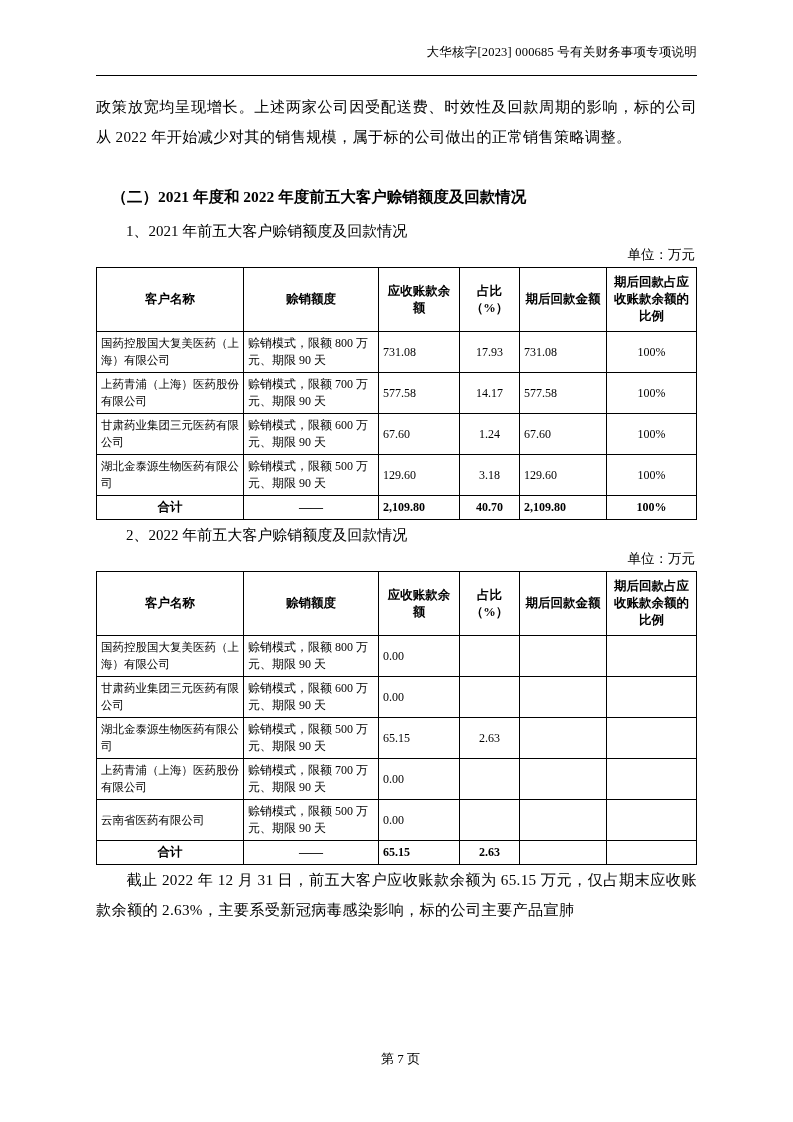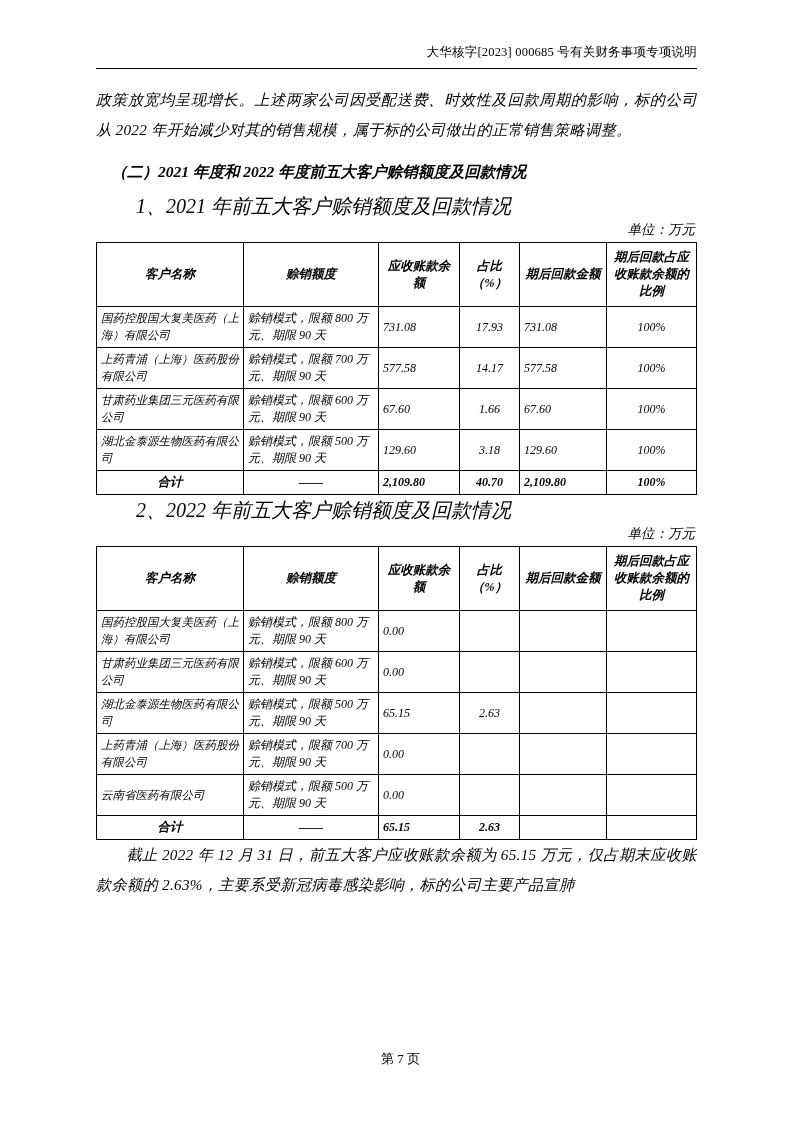--- a/index.html
+++ b/index.html
@@ -22,49 +22,48 @@
     position: absolute;
     left: 96px;
     right: 96px;
     top: 44px;
   }
   .header-line {
     text-align: right;
     font-family: "Liberation Serif", "DejaVu Serif", serif;
     font-size: 12.5px;
     letter-spacing: 0.2px;
-    padding-bottom: 7px;
+    padding-bottom: 14px;
     border-bottom: 1px solid #000;
     color: #000;
   }
   .body-block {
     margin-top: 16px;
-    font-style: italic;
   }
   p.para {
     margin: 0 0 0 0;
     font-size: 15.2px;
     line-height: 30px;
     text-align: justify;
     text-justify: inter-ideograph;
     letter-spacing: 0.3px;
   }
   p.indent {
     text-indent: 2em;
   }
   .h-sub {
     font-weight: bold;
     font-size: 15.5px;
     line-height: 30px;
-    margin-top: 12px;
+    margin-top: 30px;
     margin-bottom: 4px;
     text-indent: 1em;
   }
   .h-item {
-    font-size: 20px;
+    font-size: 15px;
     line-height: 30px;
     margin-top: 0;
     text-indent: 2em;
   }
   .unit-line {
     text-align: right;
     font-size: 13.5px;
     margin-bottom: 3px;
     padding-right: 2px;
   }
@@ -180,21 +179,21 @@
             <td class="terms">赊销模式，限额 700 万元、期限 90 天</td>
             <td class="num">577.58</td>
             <td class="center">14.17</td>
             <td class="num">577.58</td>
             <td class="center">100%</td>
           </tr>
           <tr>
             <td class="name">甘肃药业集团三元医药有限公司</td>
             <td class="terms">赊销模式，限额 600 万元、期限 90 天</td>
             <td class="num">67.60</td>
-            <td class="center">1.66</td>
+            <td class="center">1.24</td>
             <td class="num">67.60</td>
             <td class="center">100%</td>
           </tr>
           <tr>
             <td class="name">湖北金泰源生物医药有限公司</td>
             <td class="terms">赊销模式，限额 500 万元、期限 90 天</td>
             <td class="num">129.60</td>
             <td class="center">3.18</td>
             <td class="num">129.60</td>
             <td class="center">100%</td>

